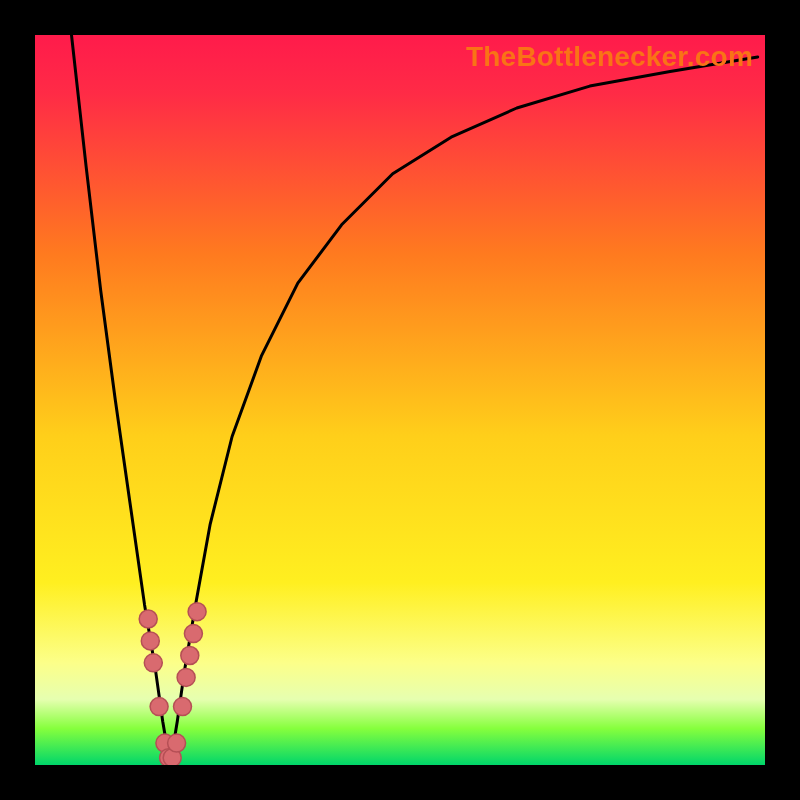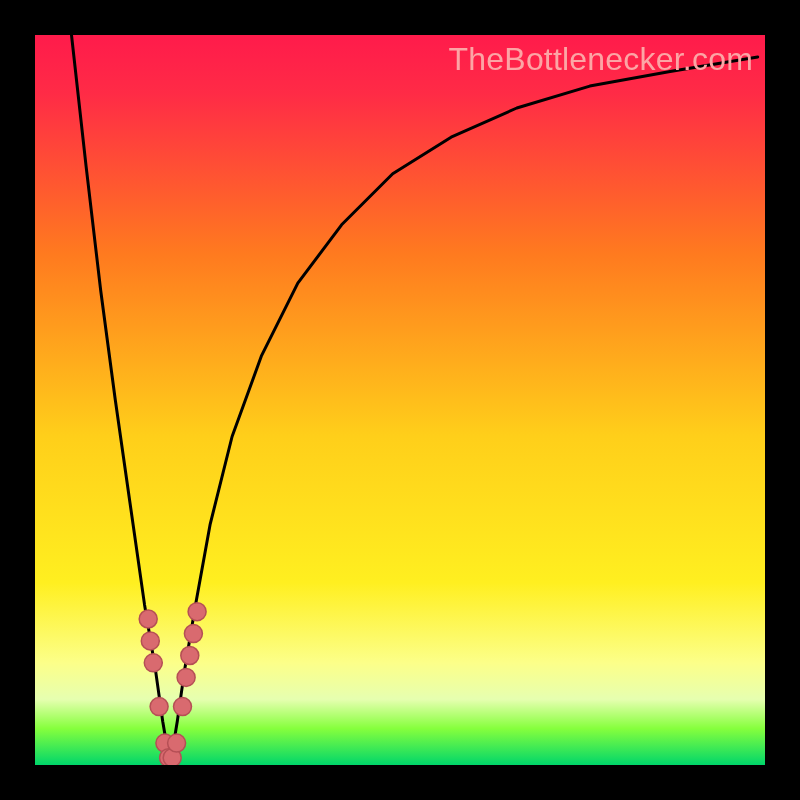--- a/index.html
+++ b/index.html
@@ -31,23 +31,23 @@
     position: absolute;
     left: 0;
     top: 0;
     width: 100%;
     height: 100%;
   }
   .attribution {
     position: absolute;
     top: 6px;
     right: 12px;
-    color: #fca5a5;
-    font-size: 32px;
-    font-weight: 400;
+    color: #f97316;
+    font-size: 28px;
+    font-weight: 700;
     letter-spacing: 0.2px;
     user-select: none;
   }
   svg.curves {
     position: absolute;
     left: 0;
     top: 0;
     width: 100%;
     height: 100%;
   }

